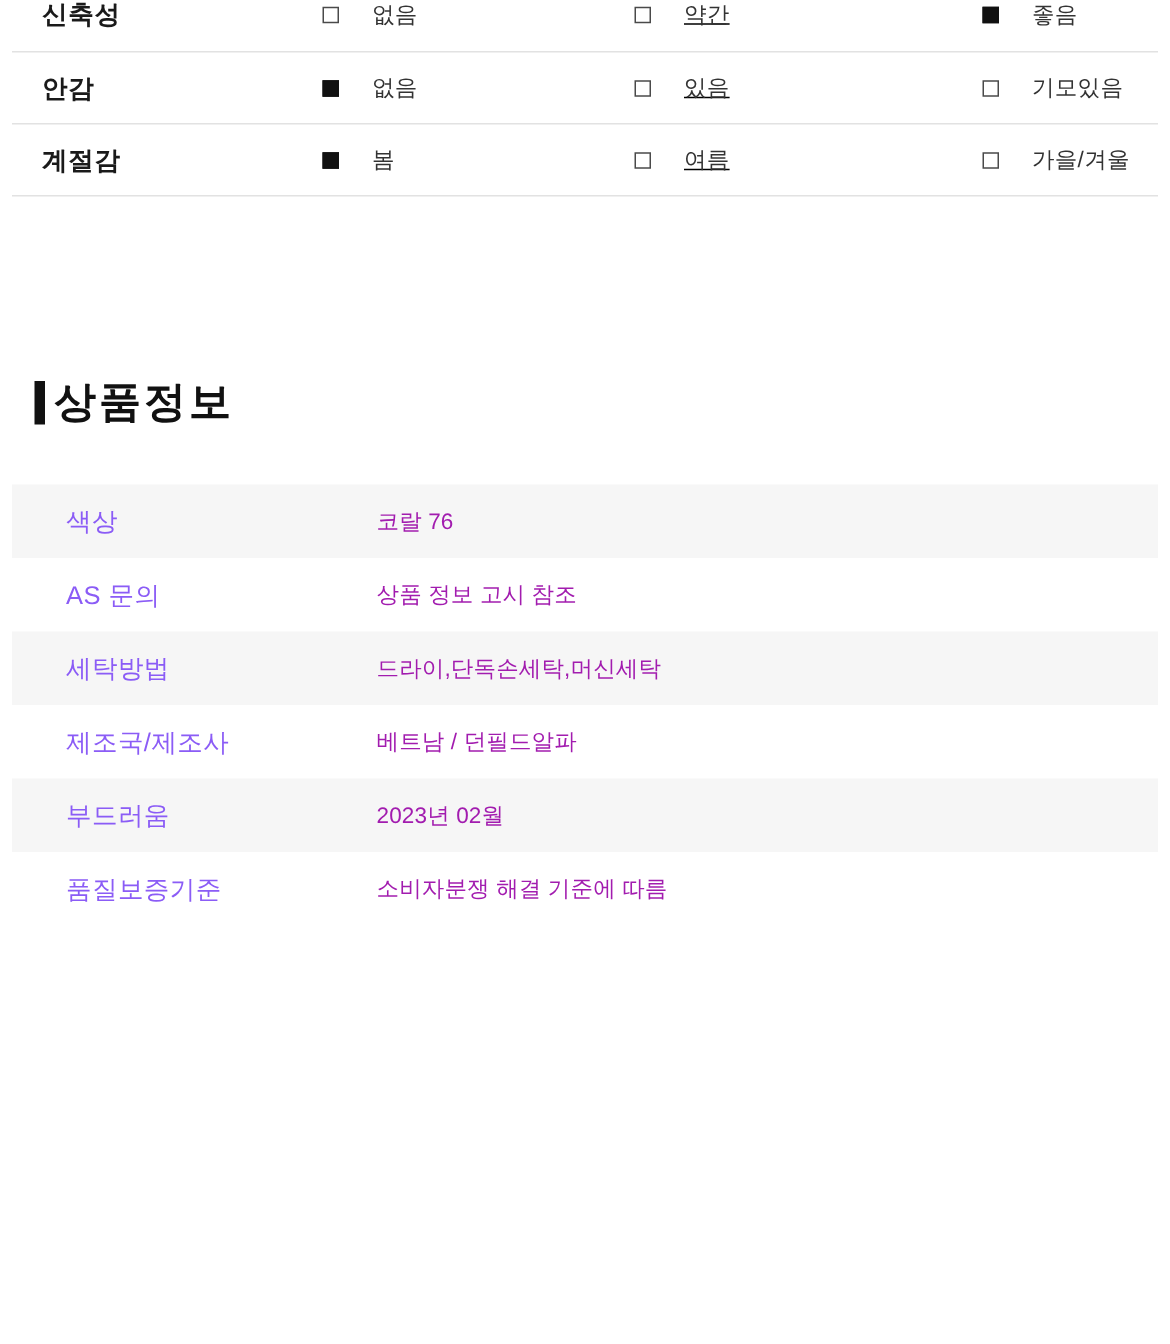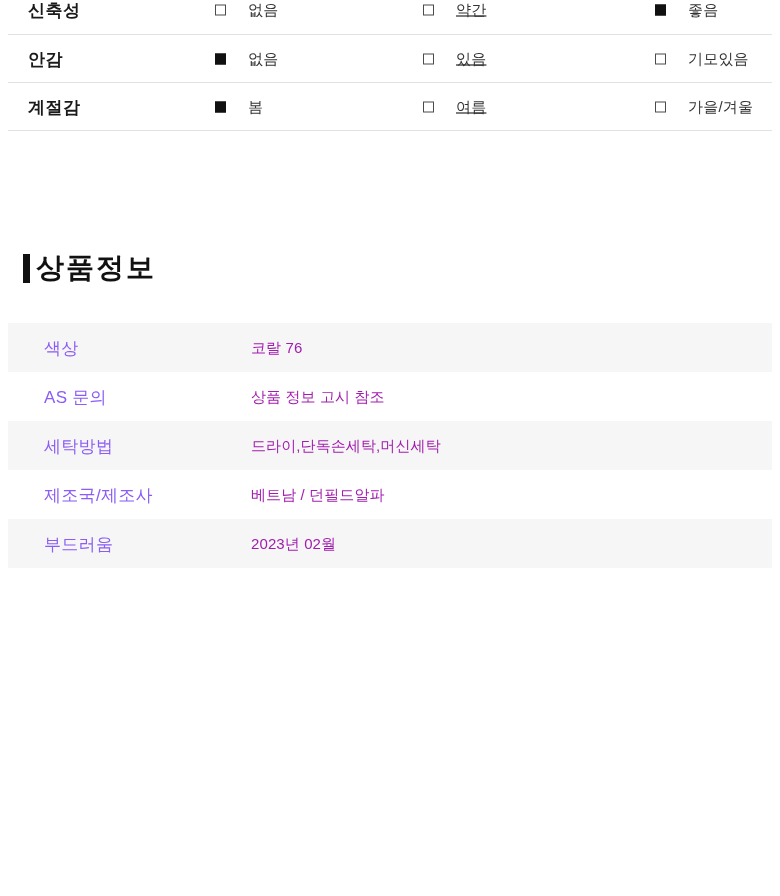--- a/index.html
+++ b/index.html
@@ -184,17 +184,21 @@
       <div class="p-row">
         <span class="cell p-label">제조국/제조사</span>
         <span class="cell p-value">베트남 / 던필드알파</span>
       </div>
 
       <div class="p-row">
         <span class="cell p-label">부드러움</span>
         <span class="cell p-value">2023년 02월</span>
       </div>
 
+      <div class="p-row">
+        <span class="cell p-label">품질보증기준</span>
+        <span class="cell p-value">소비자분쟁 해결 기준에 따름</span>
+      </div>
 
     </div>
 
   </div>
 </div>
 
 </body></html>

